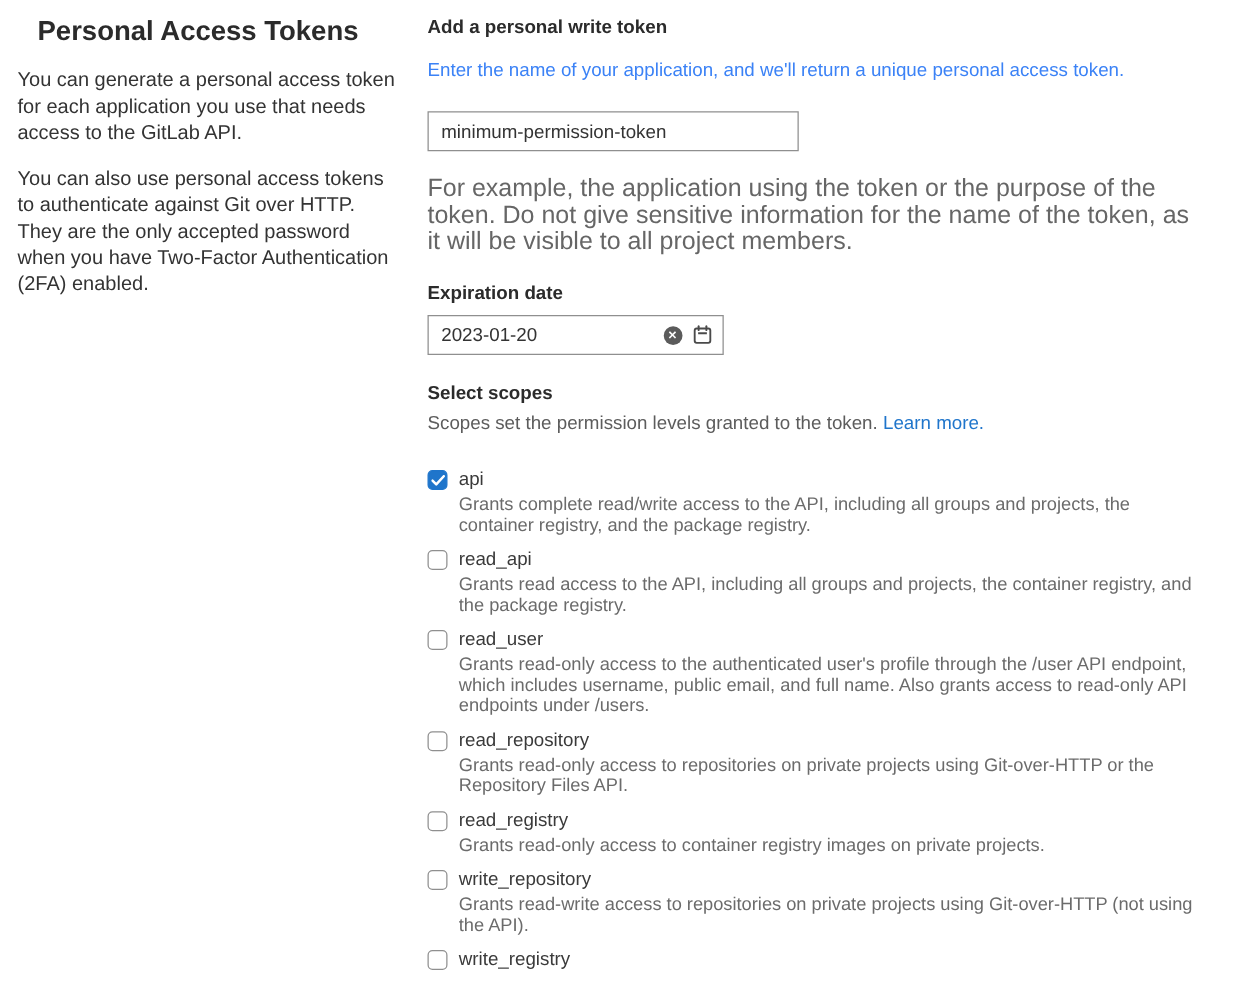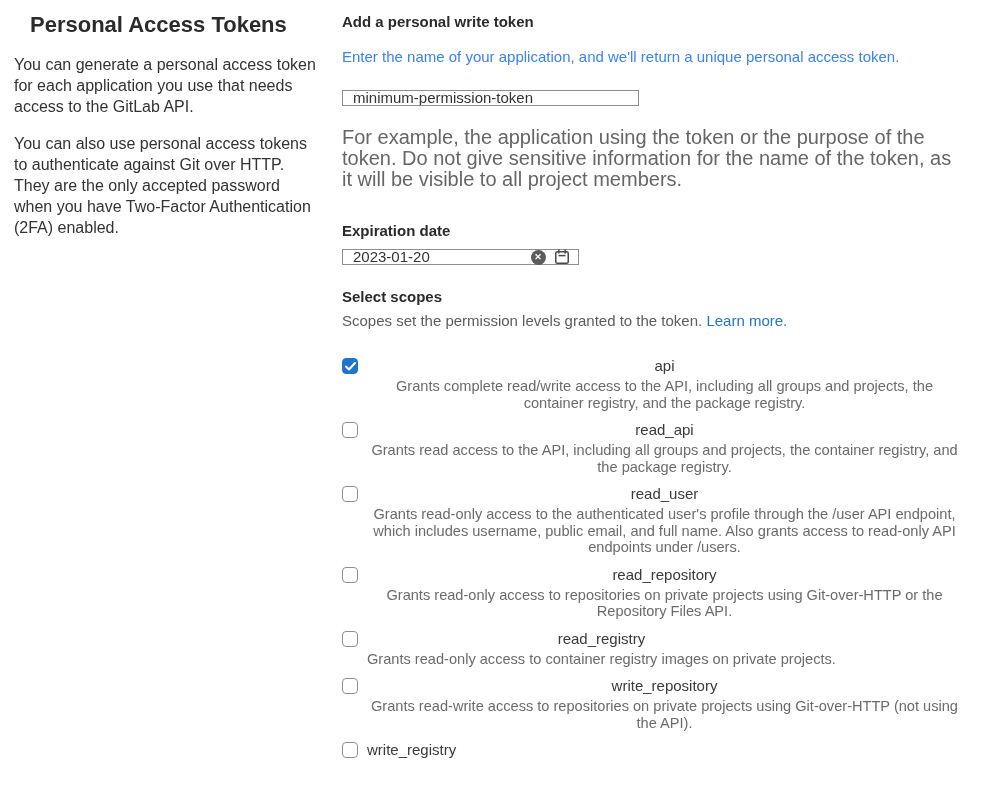--- a/index.html
+++ b/index.html
@@ -19,54 +19,54 @@
   .left-col p { font-size: 16px; line-height: 21px; margin: 0 0 16px 0; color: #333333; }
 
   
   .right-col { flex: 1; padding-top: 3px; }
   .section-heading { font-size: 15px; font-weight: 700; margin: 0 0 17px 0; color: #2b2b2b; }
   .section-desc { font-size: 15px; line-height: 20px; margin: 0 0 22px 0; color: #3b82f6; }
 
   .field-label { display:block; font-size: 15px; font-weight: 700; color: #2b2b2b; margin-bottom: 9px; }
 
   .text-input {
-    height: 16px; border: 1px solid #8f8f8f; border-radius: 0;
+    height: 32px; border: 1px solid #8f8f8f; border-radius: 0;
     padding: 0 10px; font-size: 15px; color: #333333;
     font-family: "Liberation Sans", sans-serif; background: #fff;
     width: 100%; outline: none;
   }
   .token-name-group { width: 297px; margin-bottom: 0; }
   .field-help {
     font-size: 20px; line-height: 21px; color: #666666;
     margin: 8px 0 0 0; max-width: 622px;
   }
 
   .form-group { margin-bottom: 20px; }
-  .expiration-group { margin-top: 32px; }
+  .expiration-group { margin-top: 22px; }
   .date-wrap { position: relative; width: 237px; }
   .date-wrap .text-input { }
   .input-icon-btn {
     position: absolute; top: 50%; transform: translateY(-50%);
     width: 18px; height: 18px; border: none; background: transparent;
     padding: 0; cursor: pointer; display: flex; align-items: center; justify-content: center;
   }
   .clear-btn { right: 32px; }
   .clear-circle {
     width: 15px; height: 15px; border-radius: 50%; background: #5b5b5b;
     color: #ffffff; font-size: 9px; line-height: 15px; text-align: center;
     display: block; font-weight: 700;
   }
   .cal-btn { right: 8px; }
 
   
   .scopes-group { margin-top: 22px; }
   .scopes-help { font-size: 15px; line-height: 20px; color: #5c5c5c; margin: 0 0 25px 0; }
   .learn-more-link { color: #1f75cb; text-decoration: none; cursor: pointer; }
 
-  .scope-row { display: flex; align-items: flex-start; margin-bottom: 9px; text-align: center; }
+  .scope-row { display: flex; align-items: flex-start; margin-bottom: 9px; }
   .checkbox {
     width: 16px; height: 16px; border: 1px solid #8f8f8f; border-radius: 4px;
     background: #ffffff; margin-top: 2px; flex-shrink: 0; cursor: pointer;
     display: flex; align-items: center; justify-content: center;
   }
   .checkbox svg { display: none; }
   .checkbox.checked { background: #1f75cb; border-color: #1f75cb; }
   .checkbox.checked svg { display: block; }
   .scope-body { margin-left: 9px; }
   .scope-label { font-size: 15px; line-height: 20px; color: #3a3a3a; cursor: pointer; }

